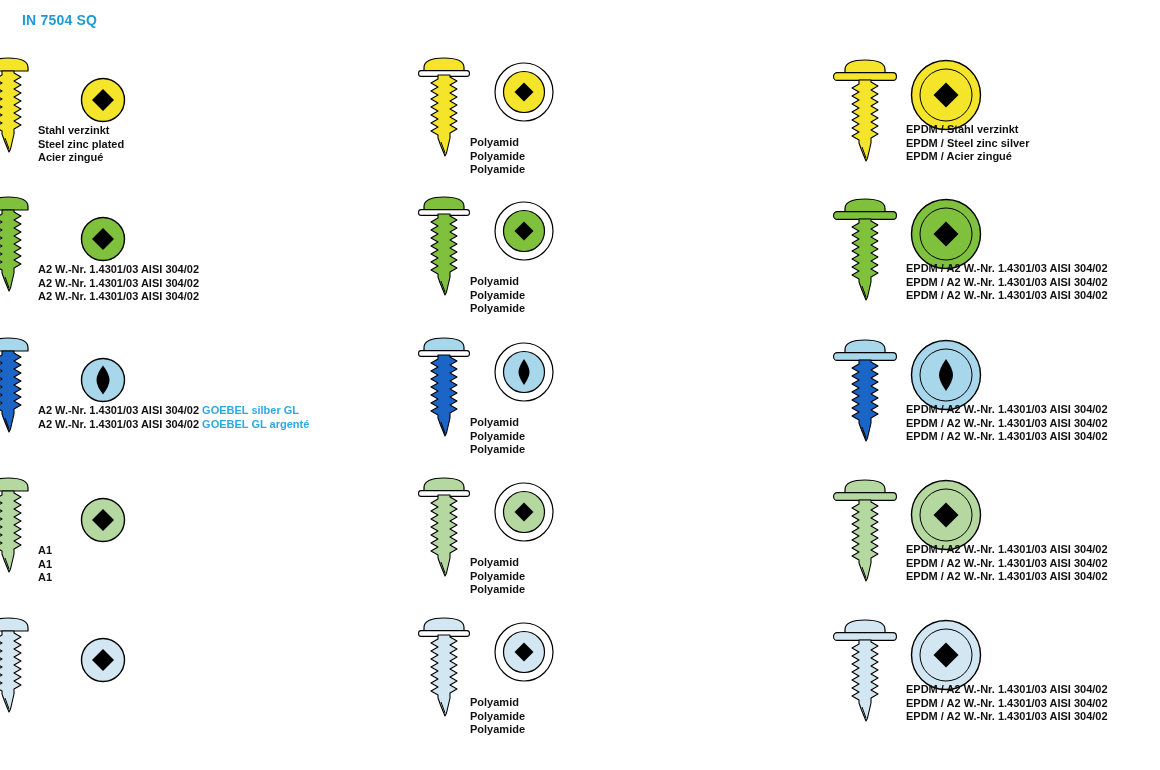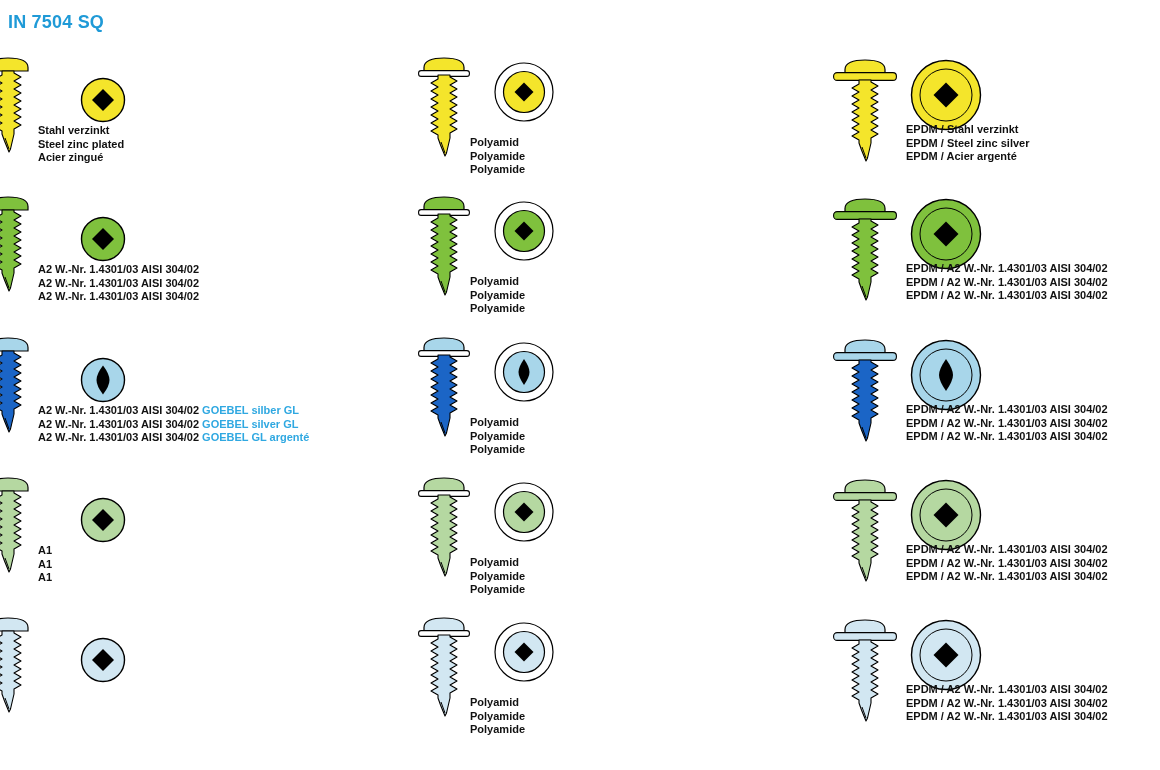--- a/index.html
+++ b/index.html
@@ -1,18 +1,18 @@
 <!DOCTYPE html>
 <html style="--accent: #2FA8E1; --title: #1F9AD7; --text: #111111;"><head>
 <meta charset="utf-8">
 <style>
   * { margin:0; padding:0; box-sizing:border-box; }
   html,body { width:1160px; height:770px; }
   body { position:relative; background:#fff; overflow:hidden; font-family:"Liberation Sans",sans-serif; }
-  .title { position:absolute; left:8px; top:12px; font-size:18px; font-weight:bold; color:var(--title,#1F9AD7); letter-spacing:.2px; }
+  .title { position:absolute; left:22px; top:12px; font-size:14px; font-weight:bold; color:var(--title,#1F9AD7); letter-spacing:.2px; }
   .col { position:absolute; top:0; height:770px; }
   .col-plain { left:0; width:412px; }
   .col-poly  { left:415px; width:340px; }
   .col-epdm  { left:830px; width:330px; }
   .row { position:absolute; left:0; width:100%; height:140px; }
   .screw { position:absolute; top:0; }
   .sc-plain { left:-14px; }
   .sc-poly  { left:3px; }
   .sc-epdm  { left:3px; top:2px; }
   .topview { position:absolute; }
@@ -87,21 +87,20 @@
     <svg class="screw sc-plain" width="44" height="100">
       <use href="#head-side" x="0" y="0" fill="#A8D6EA"></use>
       <use href="#body-side" x="0" y="14" fill="#1B65C6"></use>
     </svg>
     <svg class="topview tv-plain" width="50" height="50">
       <circle cx="25" cy="25" r="21.5" stroke="#000" stroke-width="1.4" fill="#A8D6EA"></circle>
       <path d="M25,10.5 Q31.5,19 31.5,25 Q31.5,31 25,39.5 Q18.5,31 18.5,25 Q18.5,19 25,10.5 Z" fill="#000"></path>
     </svg>
     <div class="text tx-plain">
       <div class="line"><span>A2 W.-Nr. 1.4301/03 AISI 304/02 </span><span class="accent">GOEBEL silber GL</span></div>
-      <div class="line"><span>A2 W.-Nr. 1.4301/03 AISI 304/02 </span><span class="accent">GOEBEL silver GL</span></div>
       <div class="line"><span>A2 W.-Nr. 1.4301/03 AISI 304/02 </span><span class="accent">GOEBEL GL argenté</span></div>
     </div>
   </div>
 
   <div class="row" style="top:477px">
     <svg class="screw sc-plain" width="44" height="100">
       <use href="#head-side" x="0" y="0" fill="#B5D8A1"></use>
       <use href="#body-side" x="0" y="14" fill="#B5D8A1"></use>
     </svg>
     <svg class="topview tv-plain" width="50" height="50">
@@ -231,21 +230,21 @@
       <use href="#body-side" x="10" y="21" fill="#F4E52B"></use>
     </svg>
     <svg class="topview tv-epdm" width="76" height="76">
       <circle cx="38" cy="38" r="34.5" stroke="#000" stroke-width="1.4" fill="#F4E52B"></circle>
       <circle cx="38" cy="38" r="26" fill="none" stroke="#000" stroke-width="1"></circle>
       <path d="M38,25.5 L50.5,38 L38,50.5 L25.5,38 Z" fill="#000"></path>
     </svg>
     <div class="text tx-epdm">
       <div class="line"><span>EPDM / Stahl verzinkt</span></div>
       <div class="line"><span>EPDM / Steel zinc silver</span></div>
-      <div class="line"><span>EPDM / Acier argenté</span></div>
+      <div class="line"><span>EPDM / Acier zingué</span></div>
     </div>
   </div>
 
   <div class="row" style="top:196px">
     <svg class="screw sc-epdm" width="64" height="110">
       <use href="#head-side" x="10" y="0" fill="#7FC13D"></use>
       <use href="#washer-epdm" x="0" y="13" fill="#7FC13D"></use>
       <use href="#body-side" x="10" y="21" fill="#7FC13D"></use>
     </svg>
     <svg class="topview tv-epdm" width="76" height="76">

